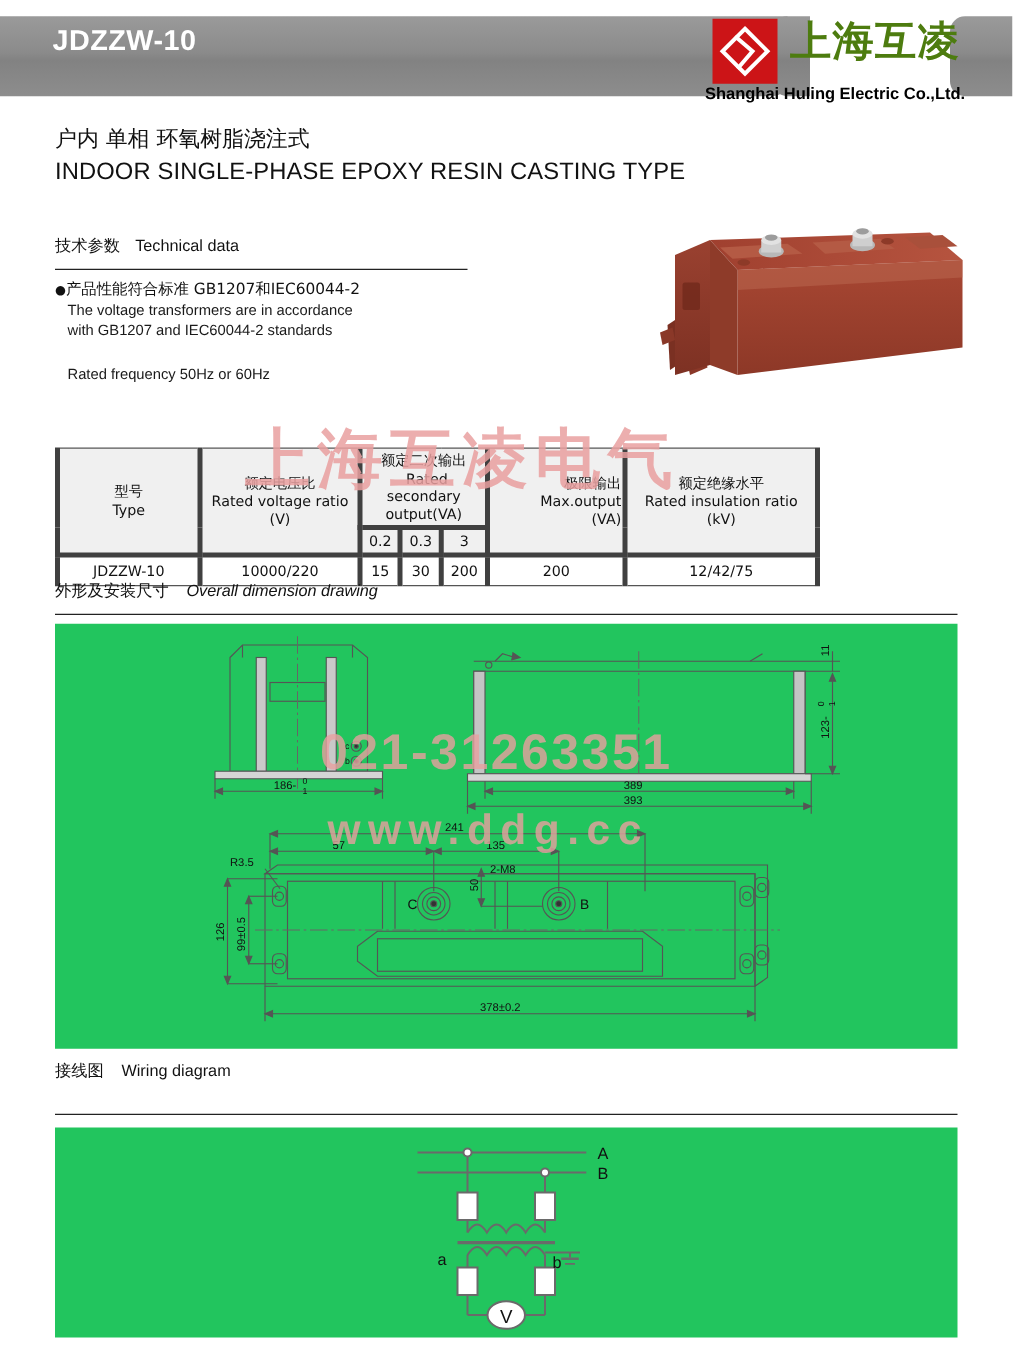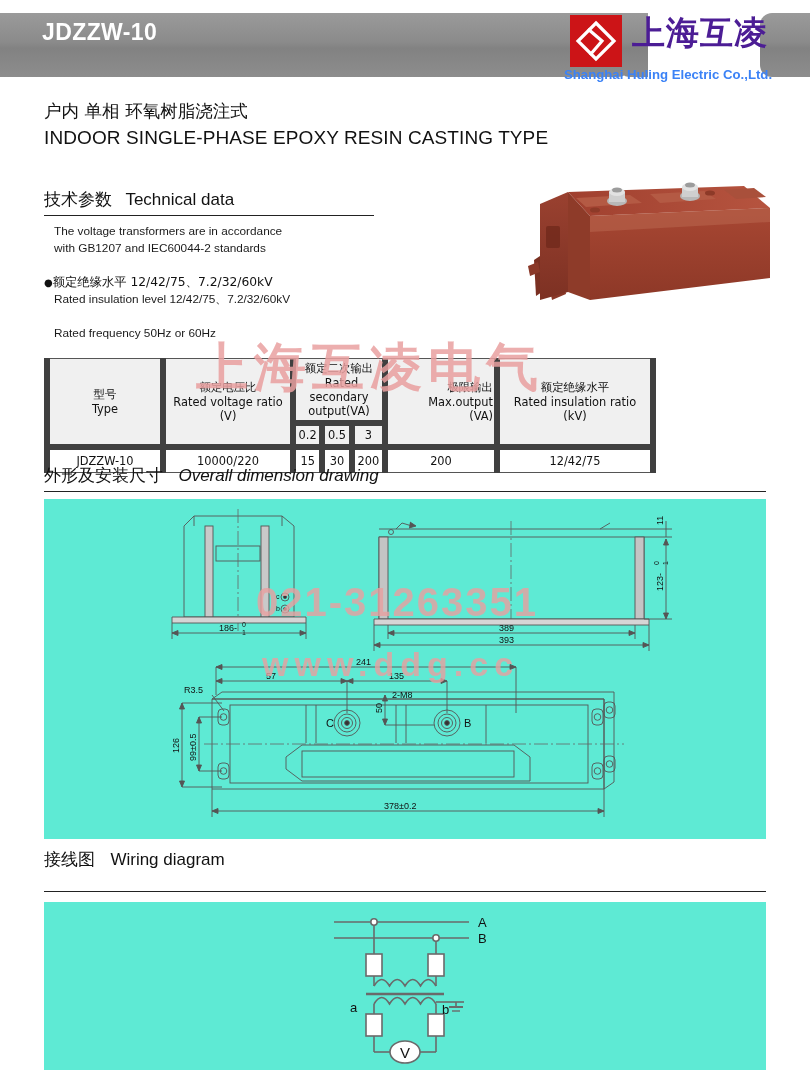--- a/index.html
+++ b/index.html
@@ -36,51 +36,51 @@
     position:absolute;left:44px;top:37px;
     font-size:13.5px;color:#e9e9e9;letter-spacing:.2px;
   }
   
   .logo{position:absolute;left:560px;top:0px;width:250px;height:78px;}
   .logo-mark{
     position:absolute;left:10px;top:2px;width:52px;height:52px;background:#cc1417;
   }
   .logo-cn{
     position:absolute;left:72px;top:-2px;
-    font-size:33px;font-weight:bold;color:#4c1d95;letter-spacing:1px;
+    font-size:33px;font-weight:bold;color:#4d7c0f;letter-spacing:1px;
     font-family:"DejaVu Sans",sans-serif;
   }
   .logo-en{
     position:absolute;left:4px;top:54px;
-    font-size:13.2px;font-weight:bold;color:#3b82f6;white-space:nowrap;
+    font-size:13.2px;font-weight:bold;color:#000000;white-space:nowrap;
   }
   
   .title-cn{position:absolute;left:44px;top:99px;font-size:17.5px;font-family:"DejaVu Sans",sans-serif;}
   .title-en{position:absolute;left:44px;top:127px;font-size:19px;letter-spacing:.1px;}
-  .sec{position:absolute;left:44px;font-size:17px;font-family:"DejaVu Sans",sans-serif;text-align:right;}
+  .sec{position:absolute;left:44px;font-size:13px;font-family:"DejaVu Sans",sans-serif;text-align:right;}
   .sec .en{font-family:"Liberation Sans",sans-serif;}
   .sec-rule{position:absolute;left:44px;height:0;border-top:1px solid #222;}
   
   .bullets{position:absolute;left:44px;top:223px;width:330px;}
   .bul{margin-bottom:14px;}
   .bul-l1{font-size:12.3px;font-family:"DejaVu Sans",sans-serif;line-height:1.35;}
   .bul-l1 .dot{font-size:10px;}
   .bul-l2{font-size:11.8px;margin-left:10px;line-height:1.4;color:#1a1a1a;}
   
   .photo{position:absolute;left:520px;top:182px;width:268px;height:140px;}
   
   .spec{position:absolute;left:44px;top:358px;width:612px;border-collapse:collapse;
         font-size:11.4px;font-family:"DejaVu Sans",sans-serif;}
-  .spec td{border:6px solid #404040;text-align:center;padding:2px 1px;color:#111;}
+  .spec td{border:4px solid #404040;text-align:center;padding:2px 1px;color:#111;}
   .spec .thead td{background:#f0f0f0;}
   .spec .top{border-top:1.6px solid #555;}
   .spec .bot{border-bottom:1.6px solid #555;}
   .cn{font-family:"DejaVu Sans",sans-serif;}
   
-  .panel{position:absolute;background:#5eead4;}
+  .panel{position:absolute;background:#22c55e;}
   
   .wm{position:absolute;color:#e9a0a0;font-weight:bold;pointer-events:none;}
   .wm1{left:196px;top:333px;font-size:52px;font-family:"DejaVu Sans",sans-serif;letter-spacing:6px;opacity:.85;}
   .wm2{left:256px;top:580px;font-size:40px;letter-spacing:2px;opacity:.8;}
   .wm3{left:262px;top:645px;font-size:34px;letter-spacing:6px;opacity:.8;}
   svg{display:block;}
   .dimtxt{font-size:9px;font-family:"Liberation Sans",sans-serif;fill:#111;}
   .dimtxt-s{font-size:7px;font-family:"Liberation Sans",sans-serif;fill:#111;}
   .lbl{font-size:11px;font-family:"Liberation Sans",sans-serif;fill:#111;}
 </style>
@@ -108,26 +108,23 @@
 <div class="title-en">INDOOR SINGLE-PHASE EPOXY RESIN CASTING TYPE</div>
 
 <div class="sec" style="top:188px;">
   <span class="cn">技术参数</span>
   <span class="en" style="margin-left:8px;">Technical data</span>
 </div>
 <div class="sec-rule" style="top:215px;width:330px;"></div>
 
 <div class="bullets">
   <div class="bul">
+    <div class="bul-l1"><span class="dot">●</span><span>产品性能符合标准 GB1207和IEC60044-2</span></div>
     <div class="bul-l2">The voltage transformers are in accordance</div>
     <div class="bul-l2">with GB1207 and IEC60044-2 standards</div>
-  </div>
-  <div class="bul" style="margin-top:18px;">
-    <div class="bul-l1"><span class="dot">●</span><span>额定绝缘水平 12/42/75、7.2/32/60kV</span></div>
-    <div class="bul-l2">Rated insulation level 12/42/75、7.2/32/60kV</div>
   </div>
   <div class="bul" style="margin-top:18px;">
     <div class="bul-l2">Rated frequency 50Hz or 60Hz</div>
   </div>
 </div>
 
 <div class="photo">
   <svg width="268" height="140" viewBox="0 0 268 140">
     <defs>
       <linearGradient id="gTop" x1="0" y1="0" x2="1" y2="0">
@@ -201,21 +198,21 @@
       <div>(VA)</div>
     </td>
     <td class="top" rowspan="2" style="width:148px;">
       <div class="cn">额定绝缘水平</div>
       <div>Rated insulation ratio</div>
       <div>(kV)</div>
     </td>
   </tr>
   <tr class="thead">
     <td>0.2</td>
-    <td>0.5</td>
+    <td>0.3</td>
     <td>3</td>
   </tr>
   <tr>
     <td class="bot" style="padding:4px 0;">JDZZW-10</td>
     <td class="bot">10000/220</td>
     <td class="bot">15</td>
     <td class="bot">30</td>
     <td class="bot">200</td>
     <td class="bot">200</td>
     <td class="bot">12/42/75</td>

